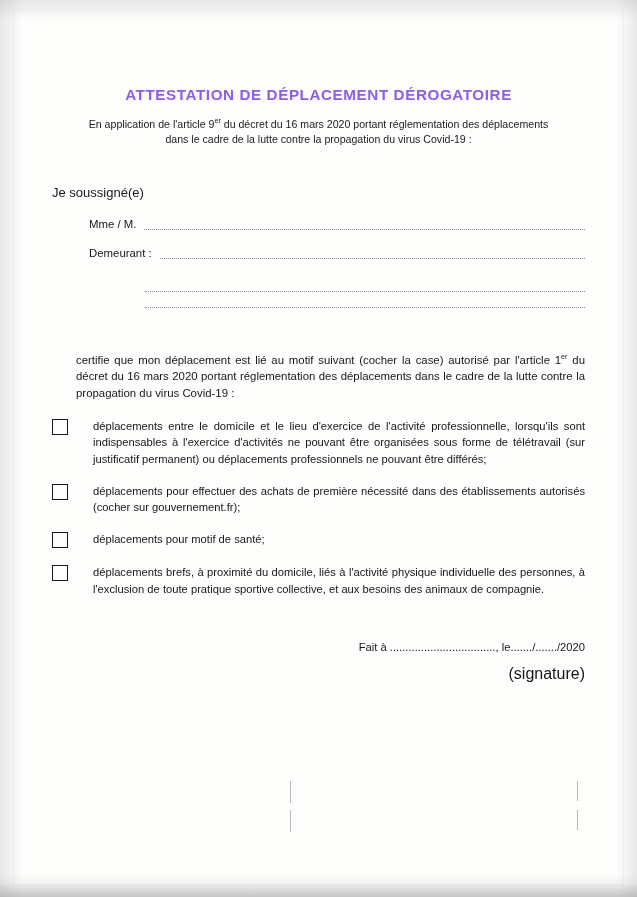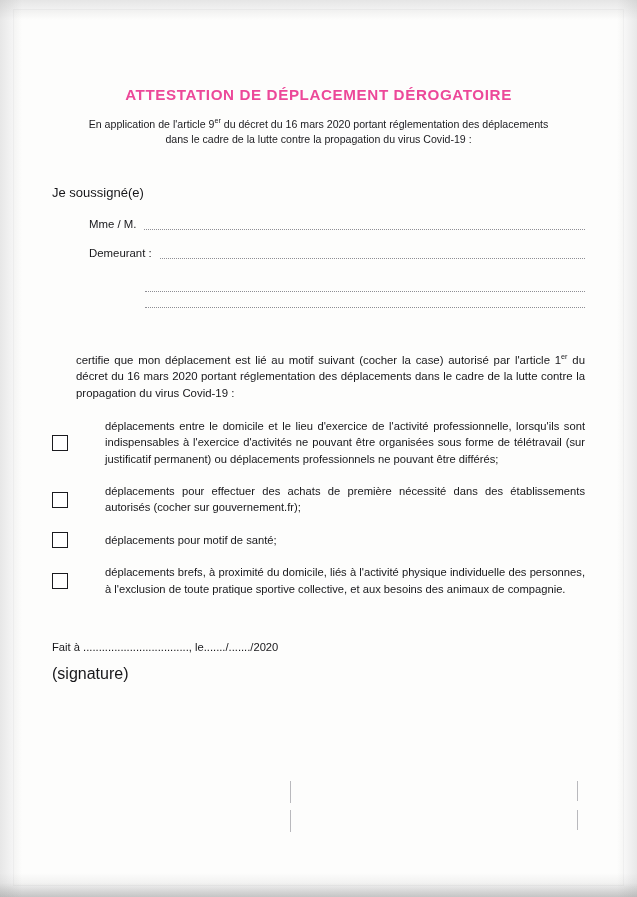--- a/index.html
+++ b/index.html
@@ -44,21 +44,21 @@
     top: 86px;
     width: 533px;
     color: #17171a;
   }
   h1.title {
     font-size: 15.2px;
     font-weight: bold;
     letter-spacing: 0.6px;
     text-align: center;
     margin: 0 0 13px 0;
-    color: #ec4899;
+    color: #8b5cf6;
   }
   .intro {
     font-size: 10.6px;
     line-height: 1.42;
     text-align: center;
     margin: 0 auto;
     width: 470px;
     color: #1b1b1f;
   }
   .intro sup {
@@ -102,41 +102,41 @@
   }
   .certify sup {
     font-size: 7.2px;
     vertical-align: super;
   }
   .reasons {
     margin-top: 17px;
   }
   .reason {
     display: flex;
-    align-items: center;
+    align-items: flex-start;
     margin-bottom: 16px;
-    gap: 12px;
   }
   .checkbox {
     width: 14px;
     height: 14px;
     border: 1.4px solid #1b1b1f;
     flex: 0 0 auto;
     margin-top: 1px;
     background: #fff;
   }
   .reason-text {
     margin-left: 25px;
     font-size: 11.2px;
     line-height: 1.45;
     text-align: justify;
     flex: 1;
   }
   .signature-block {
     margin-top: 44px;
+    text-align: right;
     font-size: 11.2px;
   }
   .fait {
     display: inline-block;
   }
   .sig-label {
     margin-top: 12px;
     font-size: 16px;
   }
   .pen-marks {

